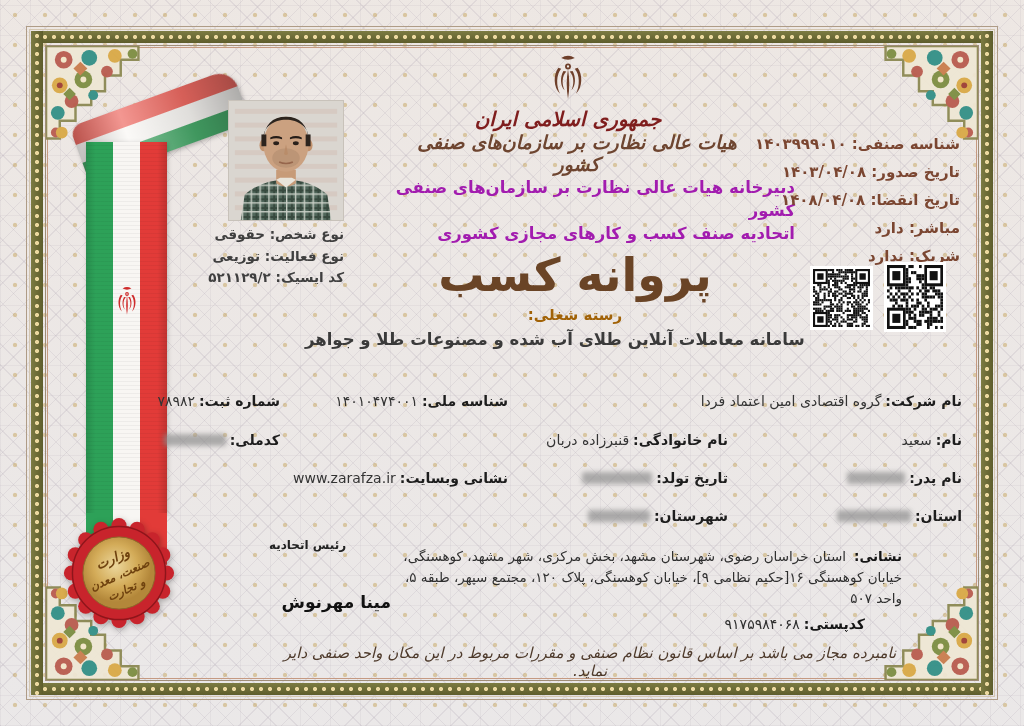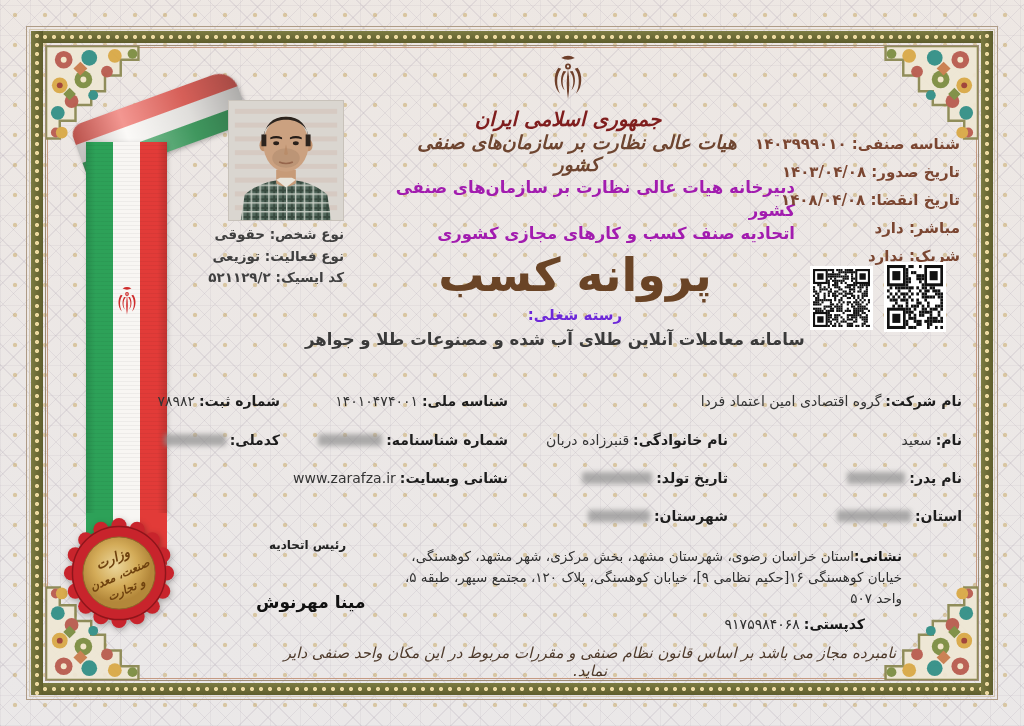--- a/index.html
+++ b/index.html
@@ -84,47 +84,47 @@
   .photo{position:absolute;left:228px;top:100px;width:116px;height:121px;
     border:1px solid #c8c2ba;box-sizing:border-box;background:#d9d5cf;}
   
   .ptype{position:absolute;right:680px;top:224px;width:210px;direction:rtl;text-align:right;
     font-size:13.5px;font-weight:bold;color:#3f3f3f;line-height:21.5px;}
 
   
   .title{position:absolute;left:345px;top:248px;width:460px;text-align:center;direction:rtl;
     font-size:46px;font-weight:bold;color:#6a4426;}
   .cat-label{position:absolute;left:345px;top:306px;width:460px;text-align:center;direction:rtl;
-    font-size:15px;font-weight:bold;color:#6d28d9;}
+    font-size:15px;font-weight:bold;color:#a16207;}
   .cat-value{position:absolute;left:305px;top:330px;width:540px;text-align:left;direction:rtl;
     font-size:16.5px;font-weight:bold;color:#3a3a3a;}
 
   
   .qr{position:absolute;background:#fff;padding:3px;box-sizing:border-box;}
   .qr1{left:810px;top:266px;width:63px;height:64px;}
   .qr2{left:884px;top:262px;width:62px;height:70px;}
   .qr svg{width:100%;height:100%;display:block;}
 
   
   .cell{position:absolute;direction:rtl;white-space:nowrap;font-size:14px;color:#333;}
   .cell .lbl{font-weight:bold;color:#1d1d1d;margin-left:4px;}
   .redact{display:inline-block;height:12px;background:#8f8f8f;opacity:.7;
     filter:blur(2.5px);border-radius:2px;vertical-align:-1px;}
 
   
   .address{position:absolute;right:122px;top:546px;width:515px;direction:rtl;text-align:right;
     font-size:13.5px;color:#2e2e2e;line-height:21px;}
-  .address .lbl{font-weight:bold;color:#151515;margin-left:0;}
+  .address .lbl{font-weight:bold;color:#151515;margin-left:8px;}
   .postal{position:absolute;right:159px;top:616px;direction:rtl;font-size:14px;color:#2e2e2e;margin-left:12px;}
   .postal .lbl{font-weight:bold;color:#151515;margin-left:4px;}
 
   
   .pres-title{position:absolute;left:250px;top:538px;width:115px;text-align:center;direction:rtl;
     font-size:12px;font-weight:bold;color:#222;}
-  .pres-name{position:absolute;left:256px;top:592px;width:135px;text-align:left;direction:rtl;
+  .pres-name{position:absolute;left:256px;top:592px;width:135px;text-align:right;direction:rtl;
     font-size:17px;font-weight:bold;color:#111;}
 
   
   .footnote{position:absolute;left:270px;top:644px;width:640px;text-align:center;direction:rtl;
     font-size:15px;font-style:italic;color:#4e3a2b;}
 </style>
 </head>
 <body>
 
 <div class="certificate">
@@ -865,21 +865,20 @@
         </g>
       </svg>
     </div>
 
   <div class="cell" style="top:393px;right:62px"><span class="lbl">نام شرکت:</span><span>گروه اقتصادی امین اعتماد فردا</span></div>
   <div class="cell" style="top:393px;right:516px"><span class="lbl">شناسه ملی:</span><span>۱۴۰۱۰۴۷۴۰۰۱</span></div>
   <div class="cell" style="top:393px;right:744px"><span class="lbl">شماره ثبت:</span><span>۷۸۹۸۲</span></div>
 
   <div class="cell" style="top:432px;right:62px"><span class="lbl">نام:</span><span>سعید</span></div>
   <div class="cell" style="top:432px;right:296px"><span class="lbl">نام خانوادگی:</span><span>قنبرزاده دربان</span></div>
-  <div class="cell" style="top:432px;right:516px"><span class="lbl">شماره شناسنامه:</span><span class="redact" style="width:64px"></span></div>
   <div class="cell" style="top:432px;right:744px"><span class="lbl">کدملی:</span><span class="redact" style="width:62px"></span></div>
 
   <div class="cell" style="top:470px;right:62px"><span class="lbl">نام پدر:</span><span class="redact" style="width:58px"></span></div>
   <div class="cell" style="top:470px;right:296px"><span class="lbl">تاریخ تولد:</span><span class="redact" style="width:70px"></span></div>
   <div class="cell" style="top:470px;right:516px"><span class="lbl">نشانی وبسایت:</span><span>www.zarafza.ir</span></div>
 
   <div class="cell" style="top:508px;right:62px"><span class="lbl">استان:</span><span class="redact" style="width:74px"></span></div>
   <div class="cell" style="top:508px;right:296px"><span class="lbl">شهرستان:</span><span class="redact" style="width:62px"></span></div>
 
   <div class="address" dir="rtl">

